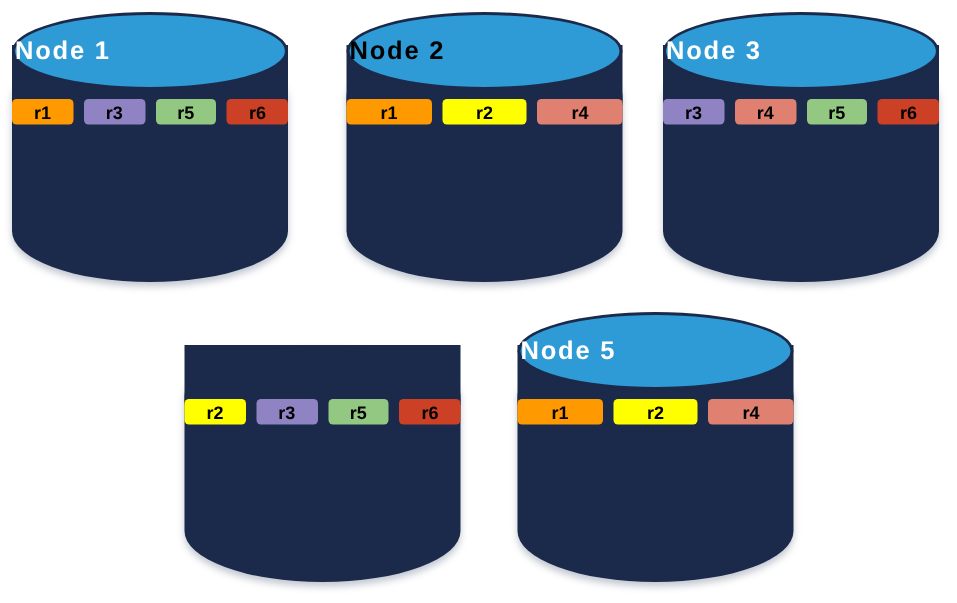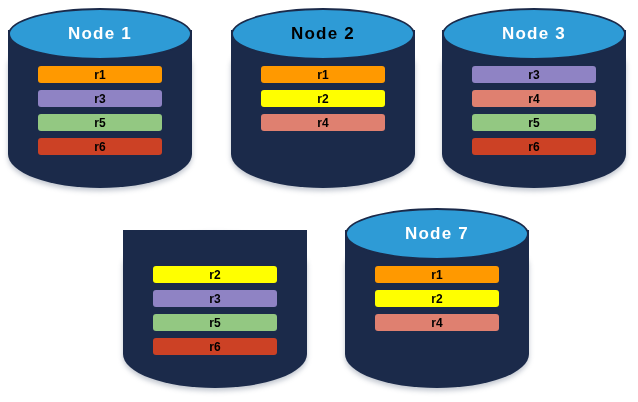--- a/index.html
+++ b/index.html
@@ -55,39 +55,39 @@
     left: 0;
     top: 0;
     width: 184px;
     height: 52px;
     background: #2E9BD6;
     border: 2.5px solid #1B2A4A;
     border-radius: 92px / 26px;
     box-sizing: border-box;
     display: flex;
     align-items: center;
-    justify-content: center;
+    justify-content: flex-start;
   }
   .node-title {
     color: #ffffff;
     font-size: 17px;
     font-weight: bold;
     letter-spacing: 1.2px;
     white-space: nowrap;
     user-select: none;
   }
 
   
   .shards {
     position: absolute;
     left: 0;
     top: 58px;
     width: 184px;
     display: flex;
-    flex-direction: column;
+    flex-direction: row;
     align-items: center;
     gap: 7px;
   }
   .shard {
     width: 124px;
     height: 17px;
     border-radius: 3px;
     display: flex;
     align-items: center;
     justify-content: center;
@@ -159,21 +159,21 @@
       <div class="shard" style="background-color: rgb(143, 131, 196); color: rgb(0, 0, 0);">r3</div>
       <div class="shard" style="background-color: rgb(147, 200, 130); color: rgb(0, 0, 0);">r5</div>
       <div class="shard" style="background-color: rgb(204, 65, 37); color: rgb(0, 0, 0);">r6</div>
     </div>
   </div>
 
   <div class="node node-n5">
     <div class="cyl-body" style="background: rgb(27, 42, 74);"></div>
     <div class="cyl-body-top-cover" style="background: rgb(27, 42, 74);"></div>
     <div class="cyl-top" style="background: rgb(46, 155, 214); border-color: rgb(27, 42, 74);">
-      <span class="node-title" style="color: rgb(255, 255, 255);">Node  7</span>
+      <span class="node-title" style="color: rgb(255, 255, 255);">Node  5</span>
     </div>
     <div class="shards">
       <div class="shard" style="background-color: rgb(255, 153, 0); color: rgb(0, 0, 0);">r1</div>
       <div class="shard" style="background-color: rgb(255, 255, 0); color: rgb(0, 0, 0);">r2</div>
       <div class="shard" style="background-color: rgb(223, 128, 112); color: rgb(0, 0, 0);">r4</div>
     </div>
   </div>
 
 </div>
 

